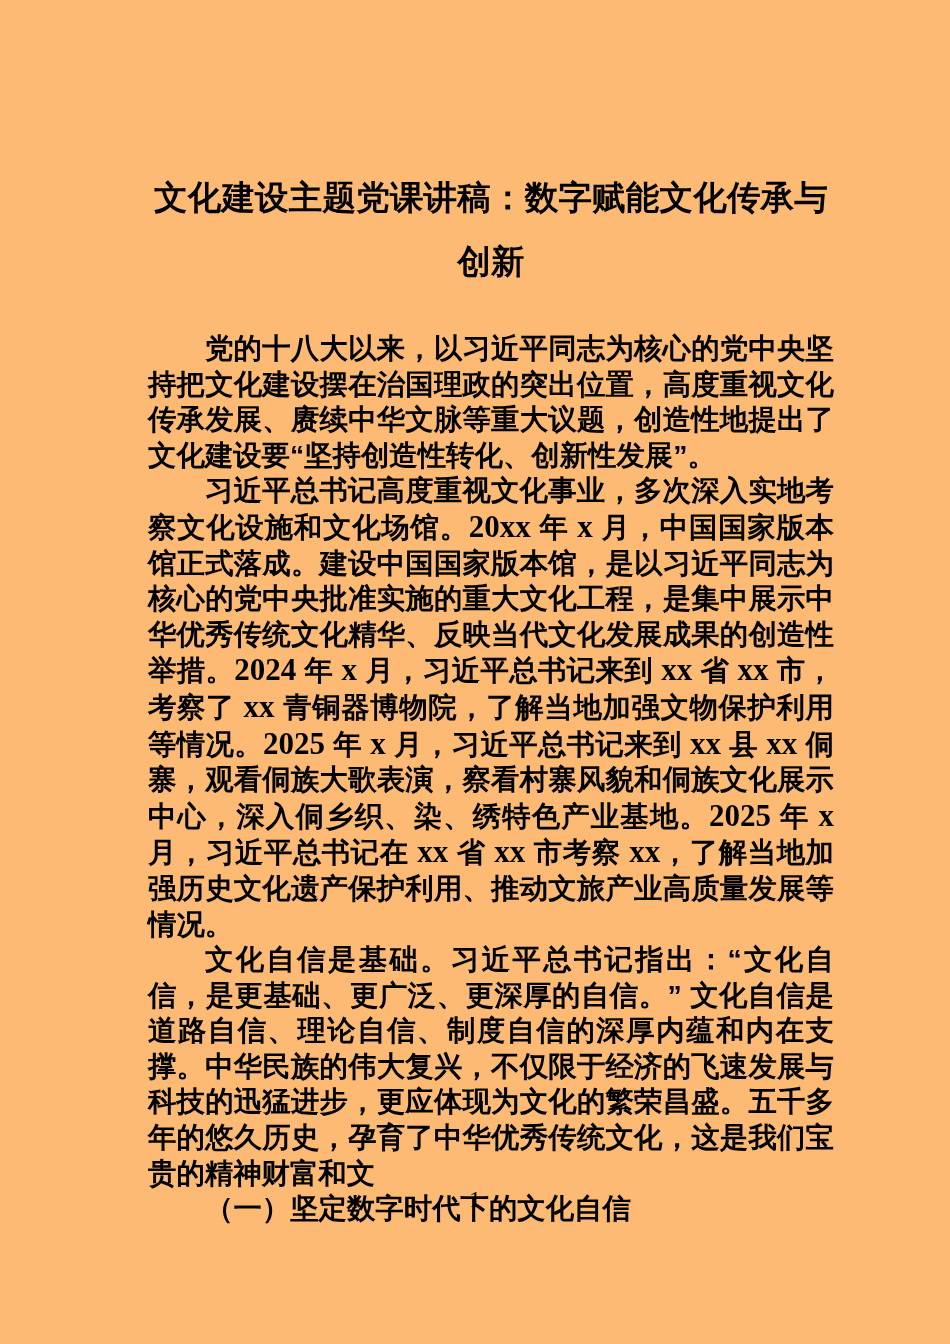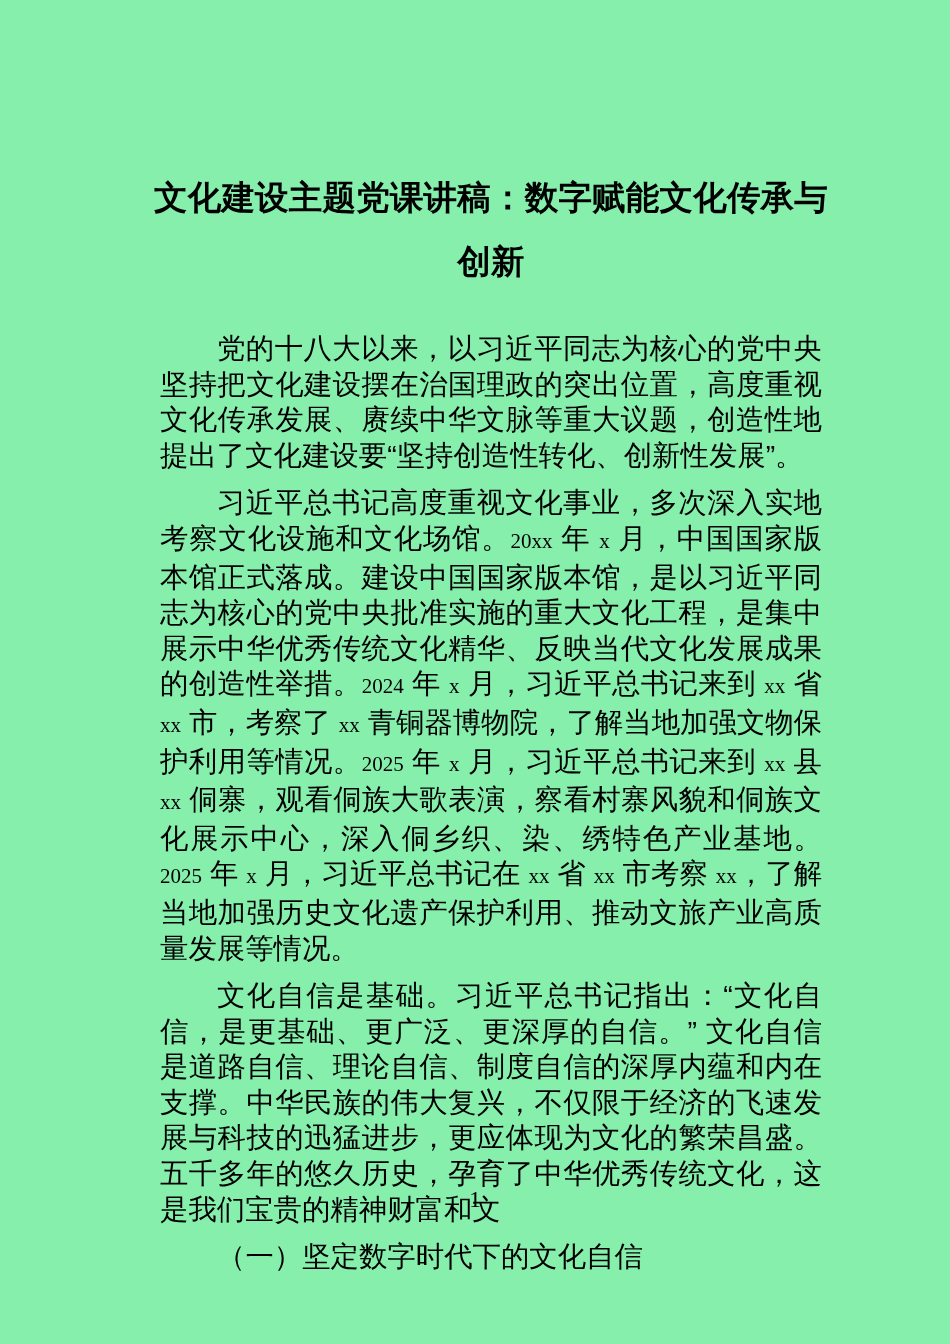--- a/index.html
+++ b/index.html
@@ -4,21 +4,21 @@
 <style>
   html, body {
     margin: 0;
     padding: 0;
     background: #ffffff;
   }
   .page {
     position: relative;
     width: 950px;
     height: 1344px;
-    background: #86efac;
+    background: #fdba74;
     overflow: hidden;
     box-sizing: border-box;
   }
   .doc-body {
     position: absolute;
     left: 148px;
     top: 0;
     width: 686px;
   }
   .doc-title {
@@ -28,38 +28,38 @@
     line-height: 64px;
     text-align: center;
     color: #000000;
     letter-spacing: 0.2px;
     margin: 0;
     padding-top: 166px;
   }
   .para {
     font-family: "Liberation Sans", "DejaVu Sans", sans-serif;
     font-size: 28.4px;
-    font-weight: 400;
+    font-weight: 700;
     line-height: 35.6px;
     color: #000000;
     text-align: justify;
     text-justify: inter-character;
-    margin: 12px;
+    margin: 0;
     text-indent: 57px;
     letter-spacing: 0;
   }
   .para.heading-line {
     text-indent: 57px;
   }
   .para.first-para {
     margin-top: 37px;
   }
   .latin {
     font-family: "Liberation Serif", "DejaVu Serif", serif;
-    font-size: 21px;
+    font-size: 31px;
   }
   .page-number {
     position: absolute;
     left: 0;
     top: 1186px;
     width: 950px;
     text-align: center;
     font-family: "Liberation Serif", "DejaVu Serif", serif;
     font-size: 24px;
     color: #000000;

